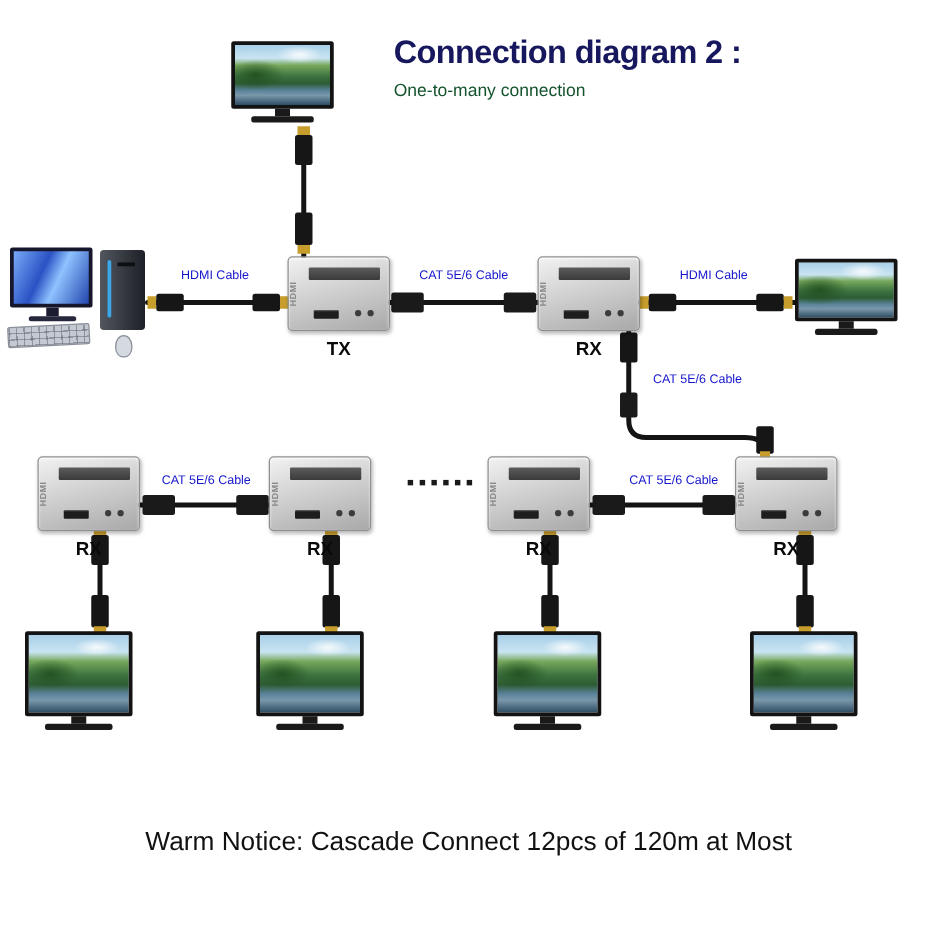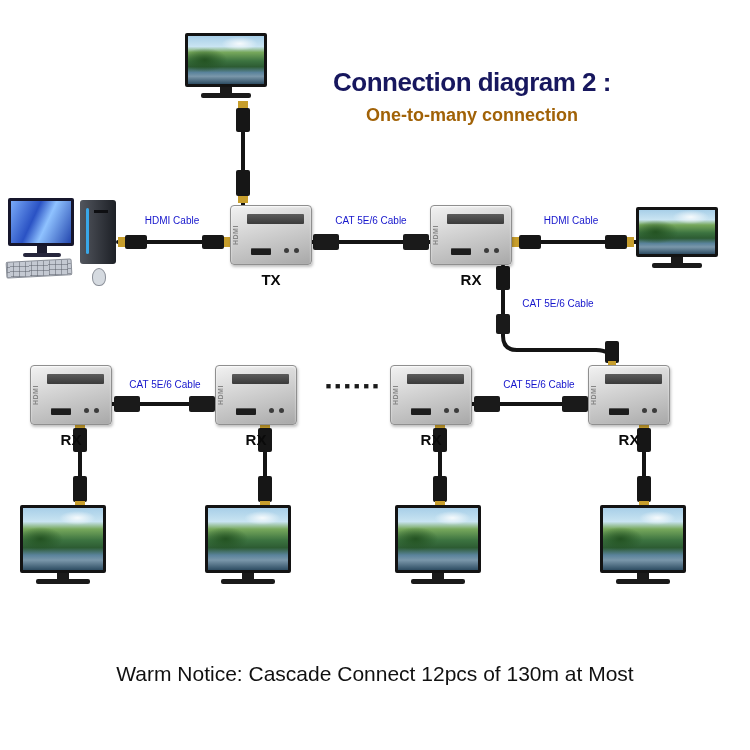--- a/index.html
+++ b/index.html
@@ -1,22 +1,22 @@
 <!DOCTYPE html>
 <html><head>
 <meta charset="utf-8">
 <style>
   html,body{margin:0;padding:0;background:#fff;}
   .stage{position:relative;width:750px;height:750px;background:#ffffff;overflow:hidden;
          font-family:"Liberation Sans",sans-serif;}
 
   
-  .header{position:absolute;left:297px;top:26px;width:350px;text-align:center;z-index:3;margin-top:41px;}
+  .header{position:absolute;left:315px;top:26px;width:350px;z-index:3;}
   .title{font-size:26px;font-weight:bold;color:#17175e;letter-spacing:-0.5px;}
-  .subtitle{font-size:18px;color:#a16207;margin-top:7px;font-weight:bold;}
+  .subtitle{font-size:14px;color:#14532d;margin-top:7px;}
 
   
   .notice{position:absolute;left:0;right:0;top:662px;text-align:center;
           font-size:21px;color:#111;z-index:3;}
 
   
   .cable-label{position:absolute;font-size:10px;color:#1515cc;text-align:center;z-index:3;white-space:nowrap;}
   .pos-lab-pc-tx{left:130px;top:215px;width:84px;}
   .pos-lab-tx-rx{left:318px;top:215px;width:106px;}
   .pos-lab-rx-tv{left:526px;top:215px;width:90px;}
@@ -291,15 +291,15 @@
     <div class="tv-base"></div>
   </div>
 
   <div class="cable-label pos-lab-pc-tx">HDMI Cable</div>
   <div class="cable-label pos-lab-tx-rx">CAT 5E/6 Cable</div>
   <div class="cable-label pos-lab-rx-tv">HDMI Cable</div>
   <div class="cable-label pos-lab-cascade">CAT 5E/6 Cable</div>
   <div class="cable-label pos-lab-row2-left">CAT 5E/6 Cable</div>
   <div class="cable-label pos-lab-row2-right">CAT 5E/6 Cable</div>
 
-  <div class="notice">Warm Notice: Cascade Connect 12pcs of 130m at Most</div>
+  <div class="notice">Warm Notice: Cascade Connect 12pcs of 120m at Most</div>
 
 </div>
 
 </body></html>

